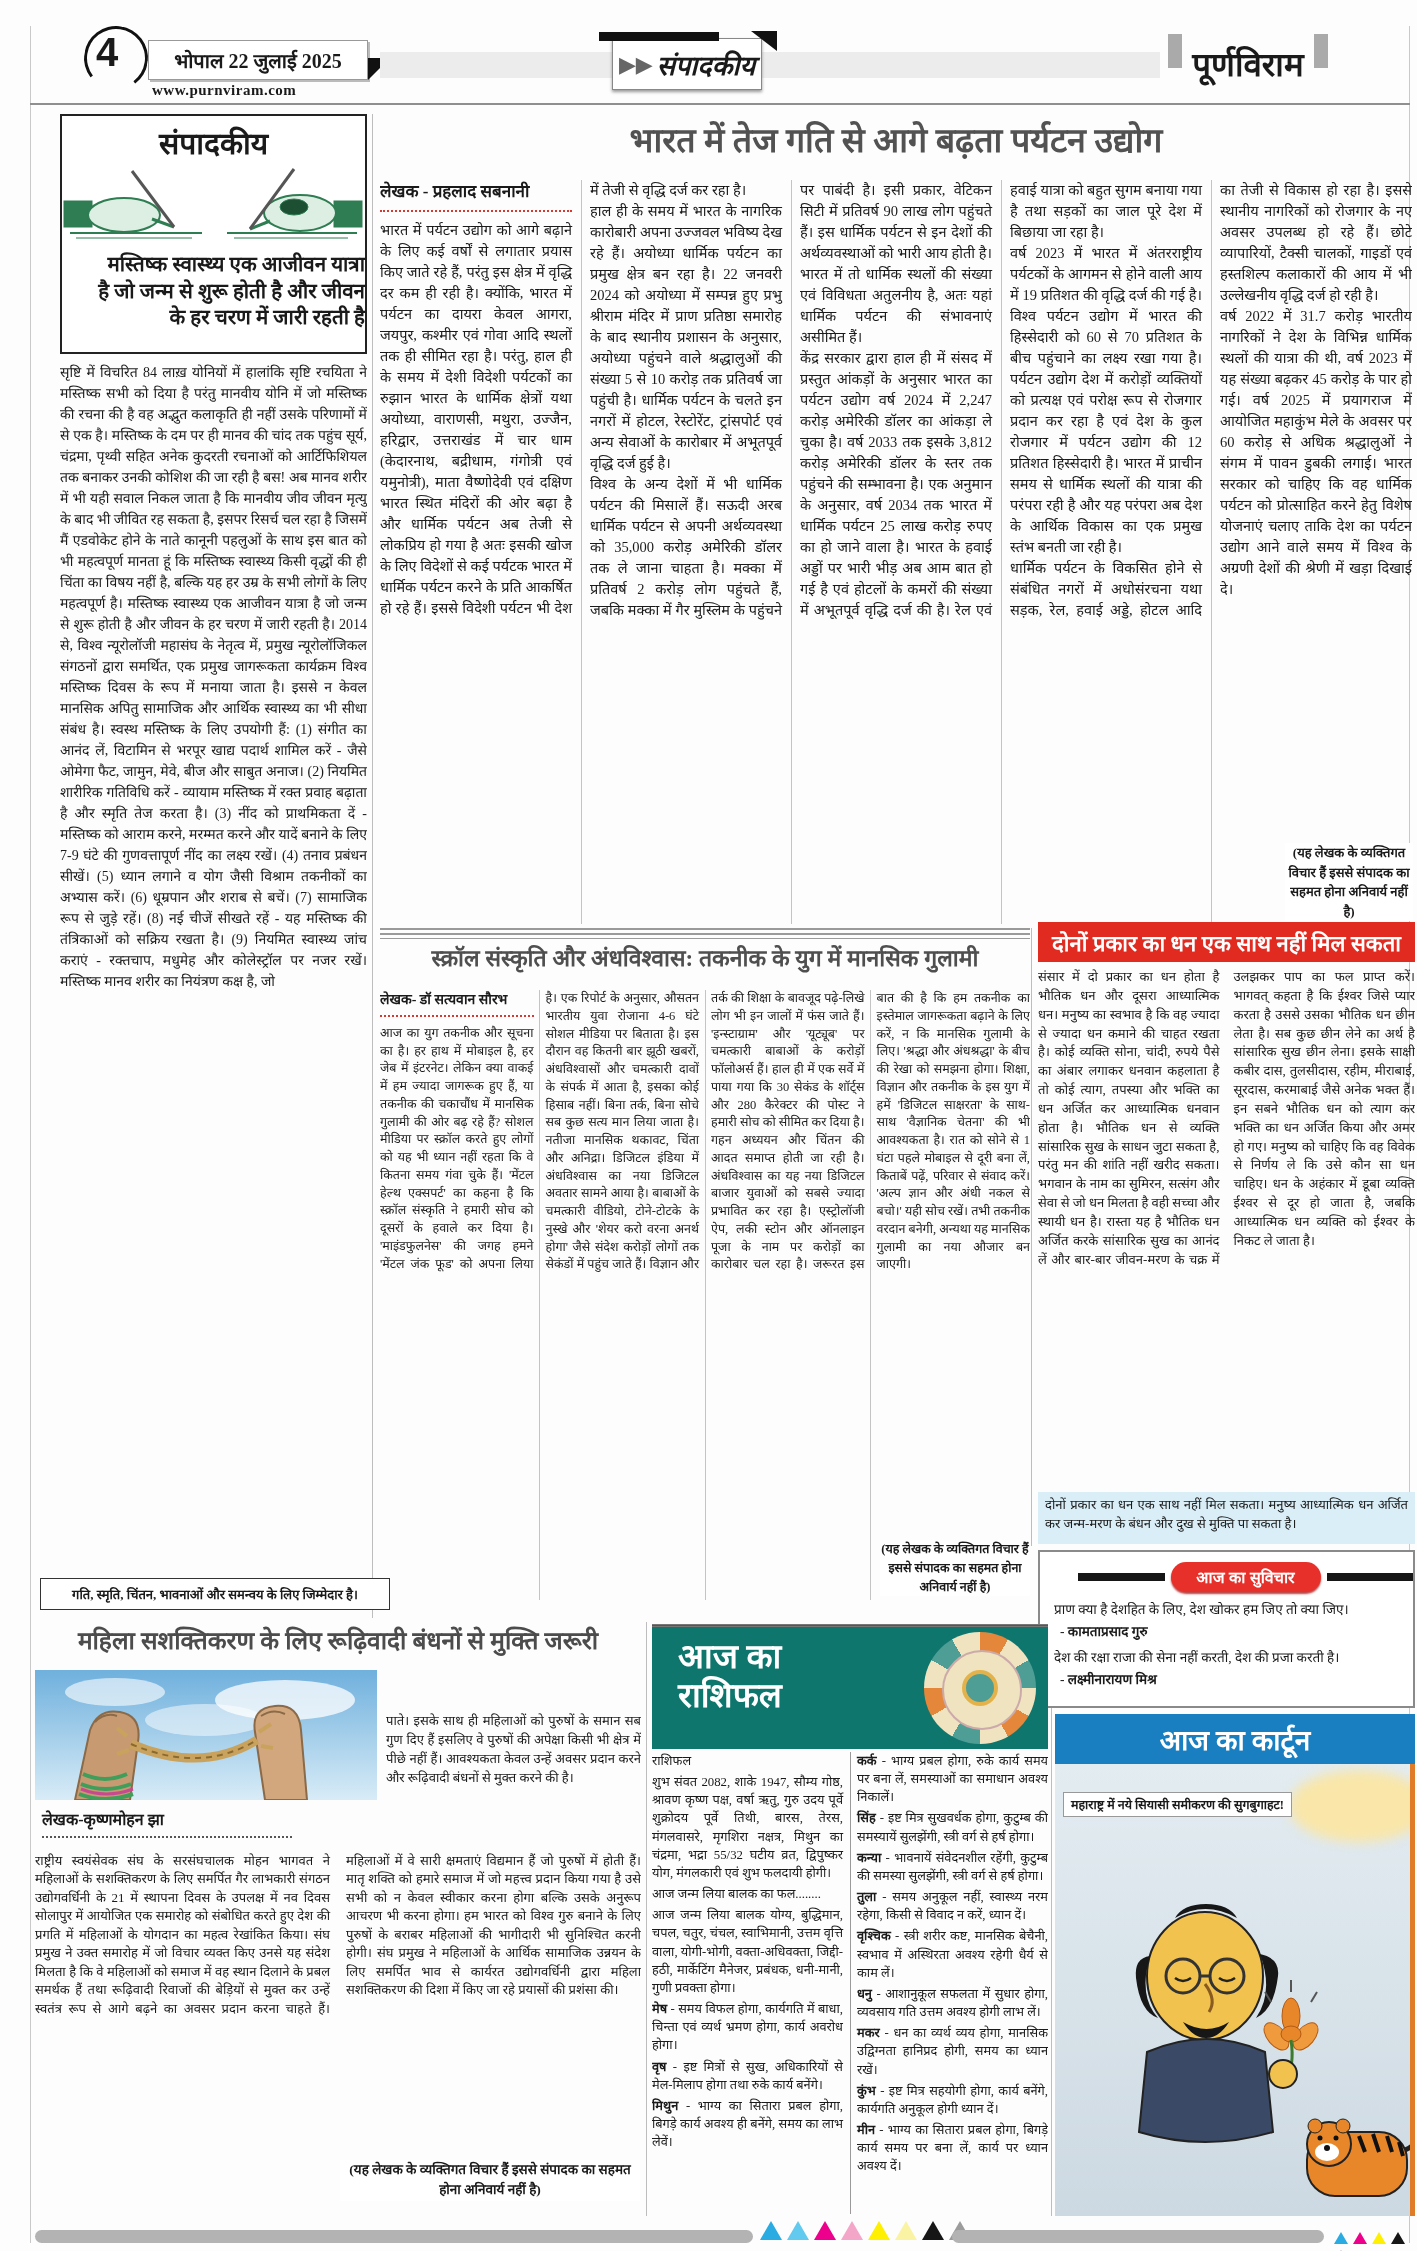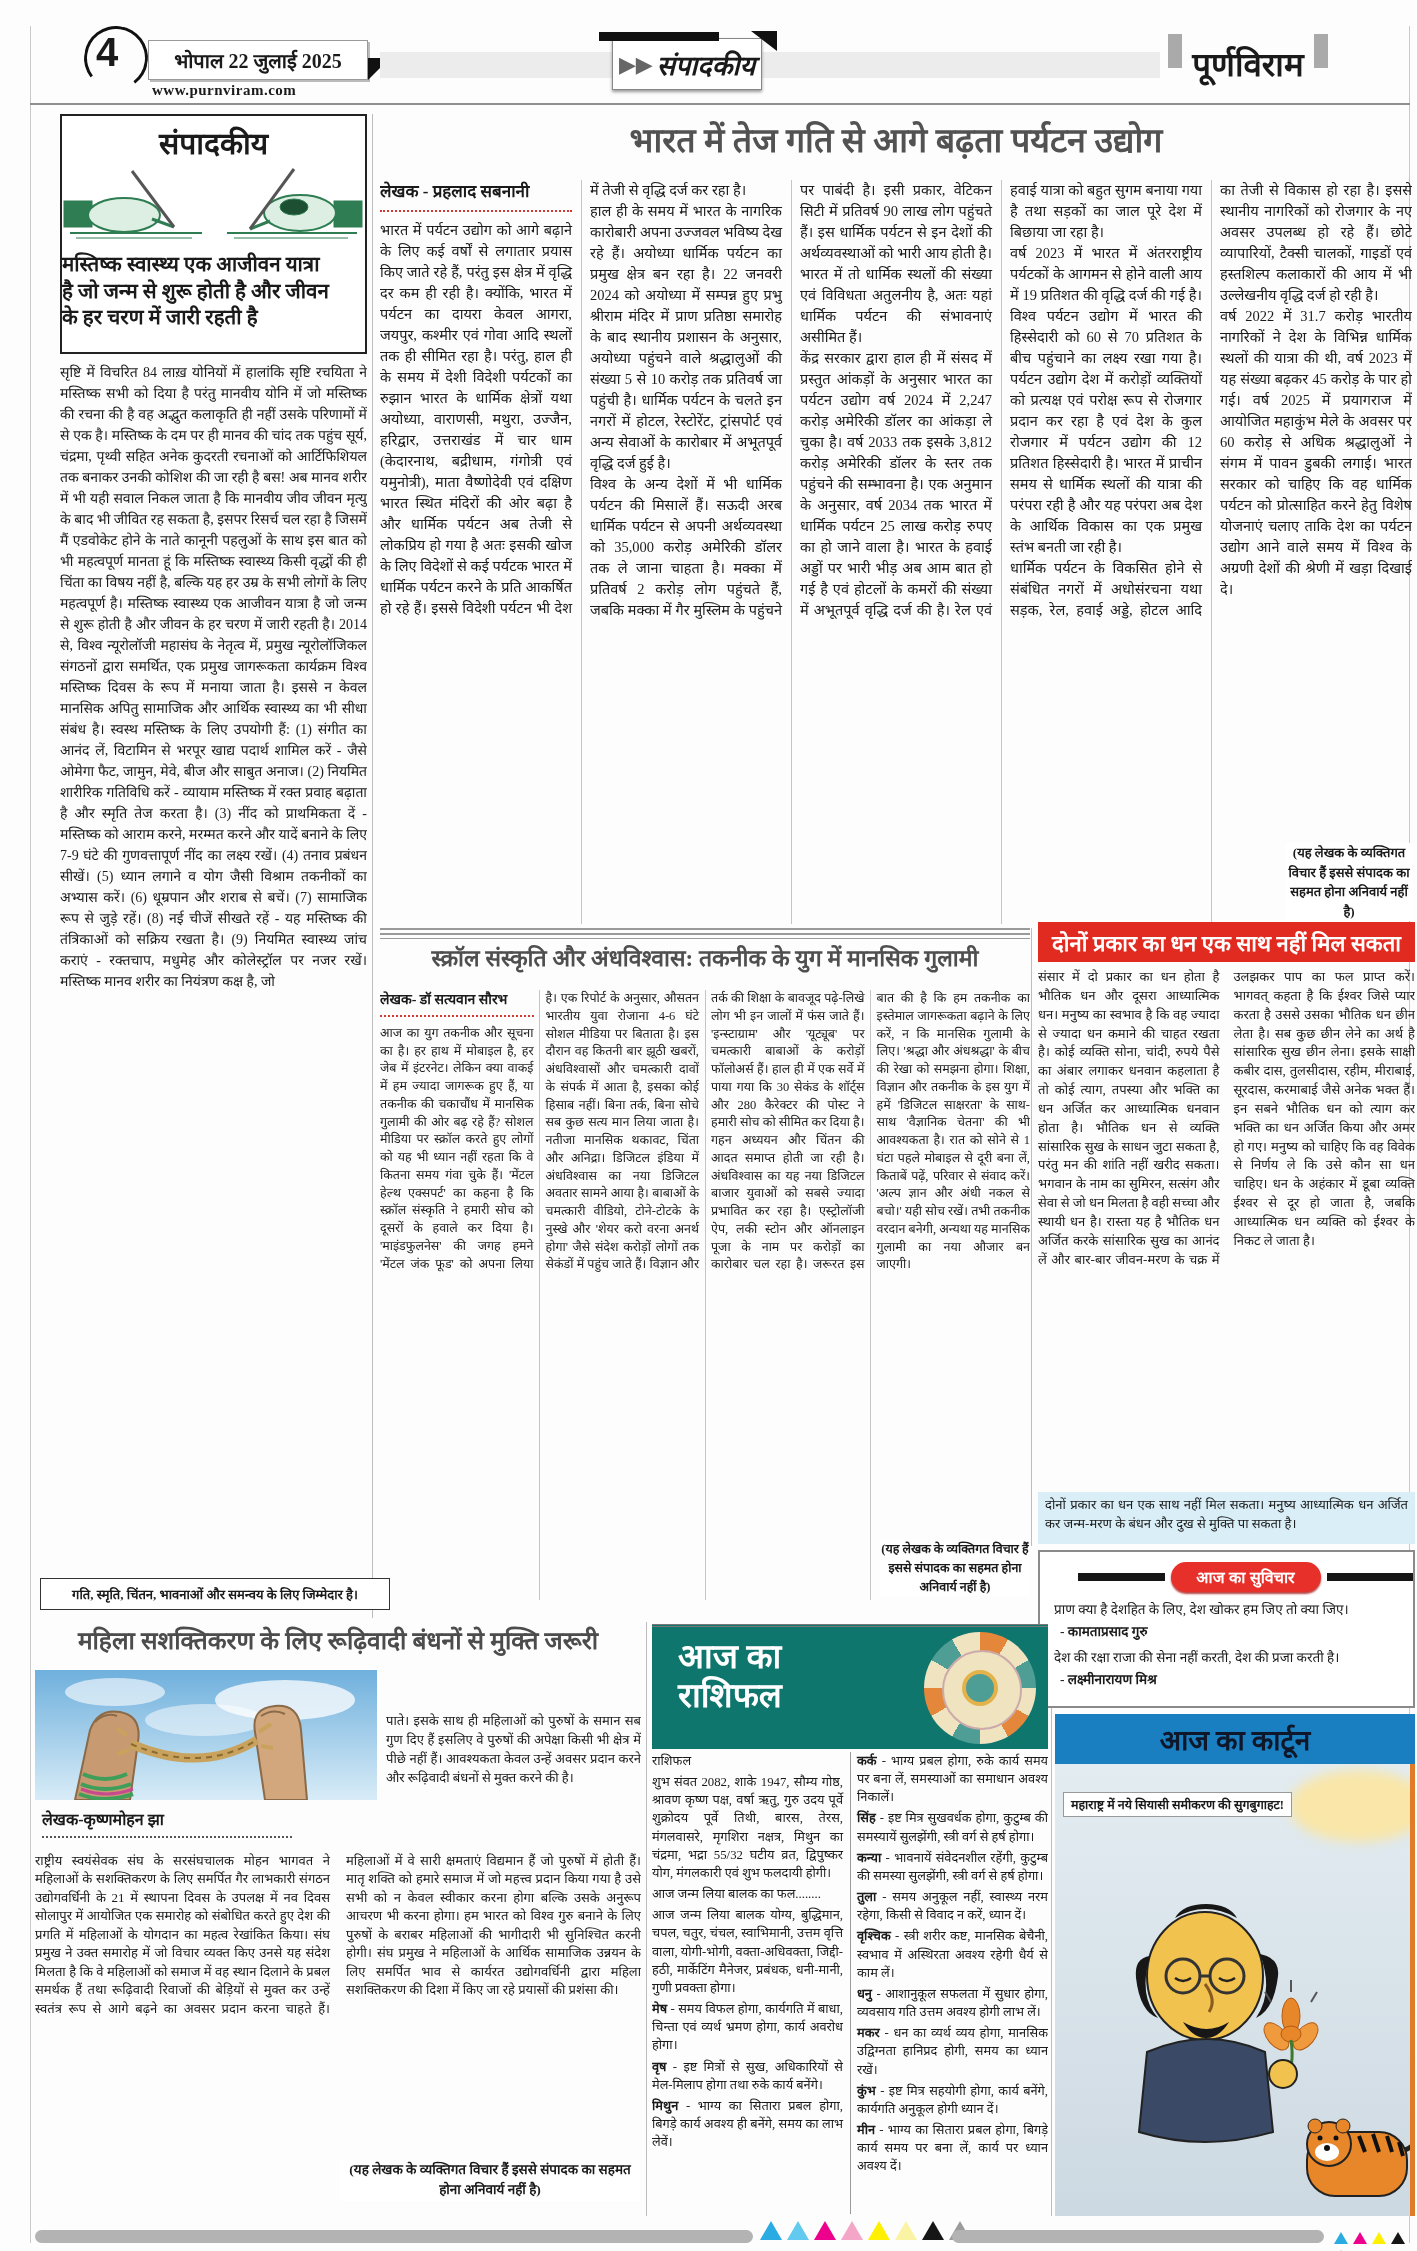--- a/index.html
+++ b/index.html
@@ -31,21 +31,21 @@
   .chev{color:#666;font-size:22px;margin-right:4px;font-style:normal;}
   .mast{left:1170px;top:36px;width:156px;height:54px;display:flex;align-items:center;justify-content:center;
         font-size:33px;font-weight:bold;}
   .mast:before{content:"";position:absolute;left:-2px;top:-2px;width:14px;height:34px;background:#aaa;}
   .mast:after{content:"";position:absolute;right:-2px;top:-2px;width:14px;height:34px;background:#aaa;}
   .hr1{left:30px;top:103px;width:1380px;height:2px;background:#8f8f8f;}
 
   
   .edbox{left:60px;top:114px;width:307px;height:240px;border:2px solid #222;background:#fff;box-sizing:border-box;}
   .edtitle{text-align:center;font-size:30px;font-weight:bold;margin-top:6px;}
-  .edstate{text-align:left;font-size:20.5px;font-weight:bold;line-height:1.3;margin-top:2px;}
+  .edstate{text-align:right;font-size:20.5px;font-weight:bold;line-height:1.3;margin-top:2px;}
   .edtext{left:60px;top:362px;width:307px;height:1172px;font-size:14px;line-height:1.5;overflow:hidden;}
   .ednote{left:40px;top:1578px;width:348px;height:30px;border:1px solid #333;font-size:13px;font-weight:bold;
           display:flex;align-items:center;justify-content:center;background:#fff;}
 
   .vline{position:absolute;width:1px;background:#bdbdbd;}
 
   
   .t-head{left:380px;top:116px;width:1032px;text-align:center;font-size:34px;font-weight:bold;color:#525252;}
   .t-body{left:380px;top:180px;width:1032px;height:744px;column-count:5;column-gap:18px;
           column-rule:1px solid #c4c4c4;font-size:14.5px;line-height:1.45;overflow:hidden;}
@@ -73,21 +73,21 @@
   .suv{left:1038px;top:1550px;width:377px;height:158px;border:2px solid #8a8a8a;background:#fff;box-sizing:border-box;}
   .suvhead{display:flex;align-items:center;margin-top:10px;padding-left:38px;}
   .suvbar{flex:1;height:8px;background:#161616;}
   .suvpill{width:150px;height:30px;background:#e8302a;border-radius:15px;color:#fff;font-weight:bold;
            font-size:16px;display:flex;align-items:center;justify-content:center;margin:0 6px;
            box-shadow:0 2px 2px #b44;}
   .suvq{font-size:13.5px;margin:8px 14px 0;}
   .suva{font-size:13.5px;font-weight:bold;margin:4px 20px 0;}
 
   
-  .c-banner{left:1055px;top:1714px;width:360px;height:50px;background:#1a7fc0;color:#0f172a;
+  .c-banner{left:1055px;top:1714px;width:360px;height:50px;background:#1a7fc0;color:#ffffff;
             display:flex;align-items:center;justify-content:center;font-size:28px;font-weight:bold;}
   .c-area{left:1055px;top:1764px;width:360px;height:452px;background:linear-gradient(#e3ecf1,#cdd9e2);overflow:hidden;}
   .c-cap{position:absolute;left:8px;top:28px;background:#fff;border:1px solid #999;padding:3px 7px;
          font-size:12.5px;font-weight:bold;}
   .c-blob{position:absolute;right:-14px;top:6px;width:140px;height:72px;border-radius:50%;
           background:#f9e6a8;filter:blur(6px);}
   .c-strip{position:absolute;right:0;top:0;width:5px;height:100%;background:#e07b28;}
 
   
   .w-head{left:35px;top:1623px;width:606px;text-align:center;font-size:24.5px;font-weight:bold;color:#4c4c4c;}

